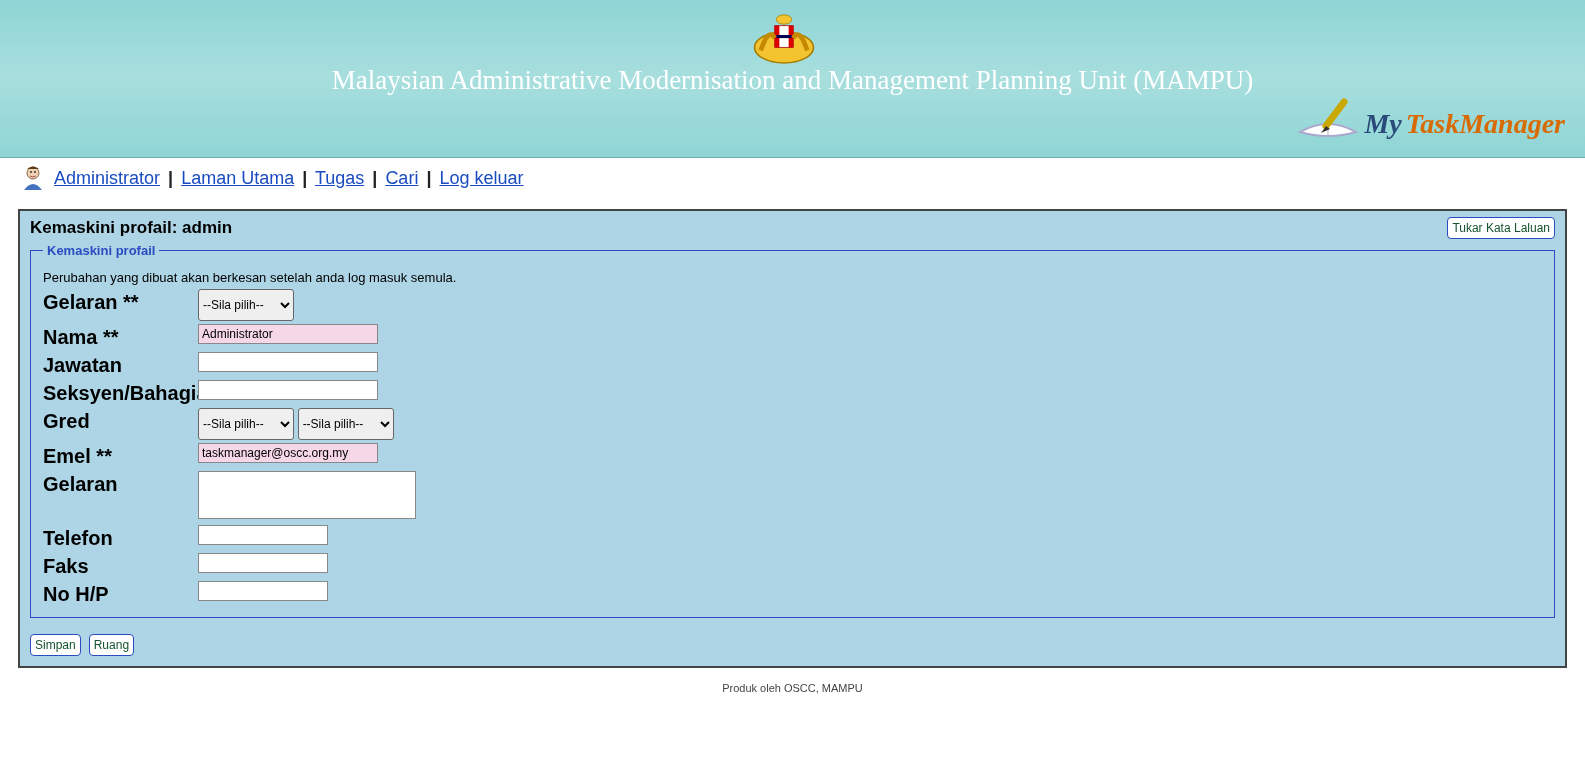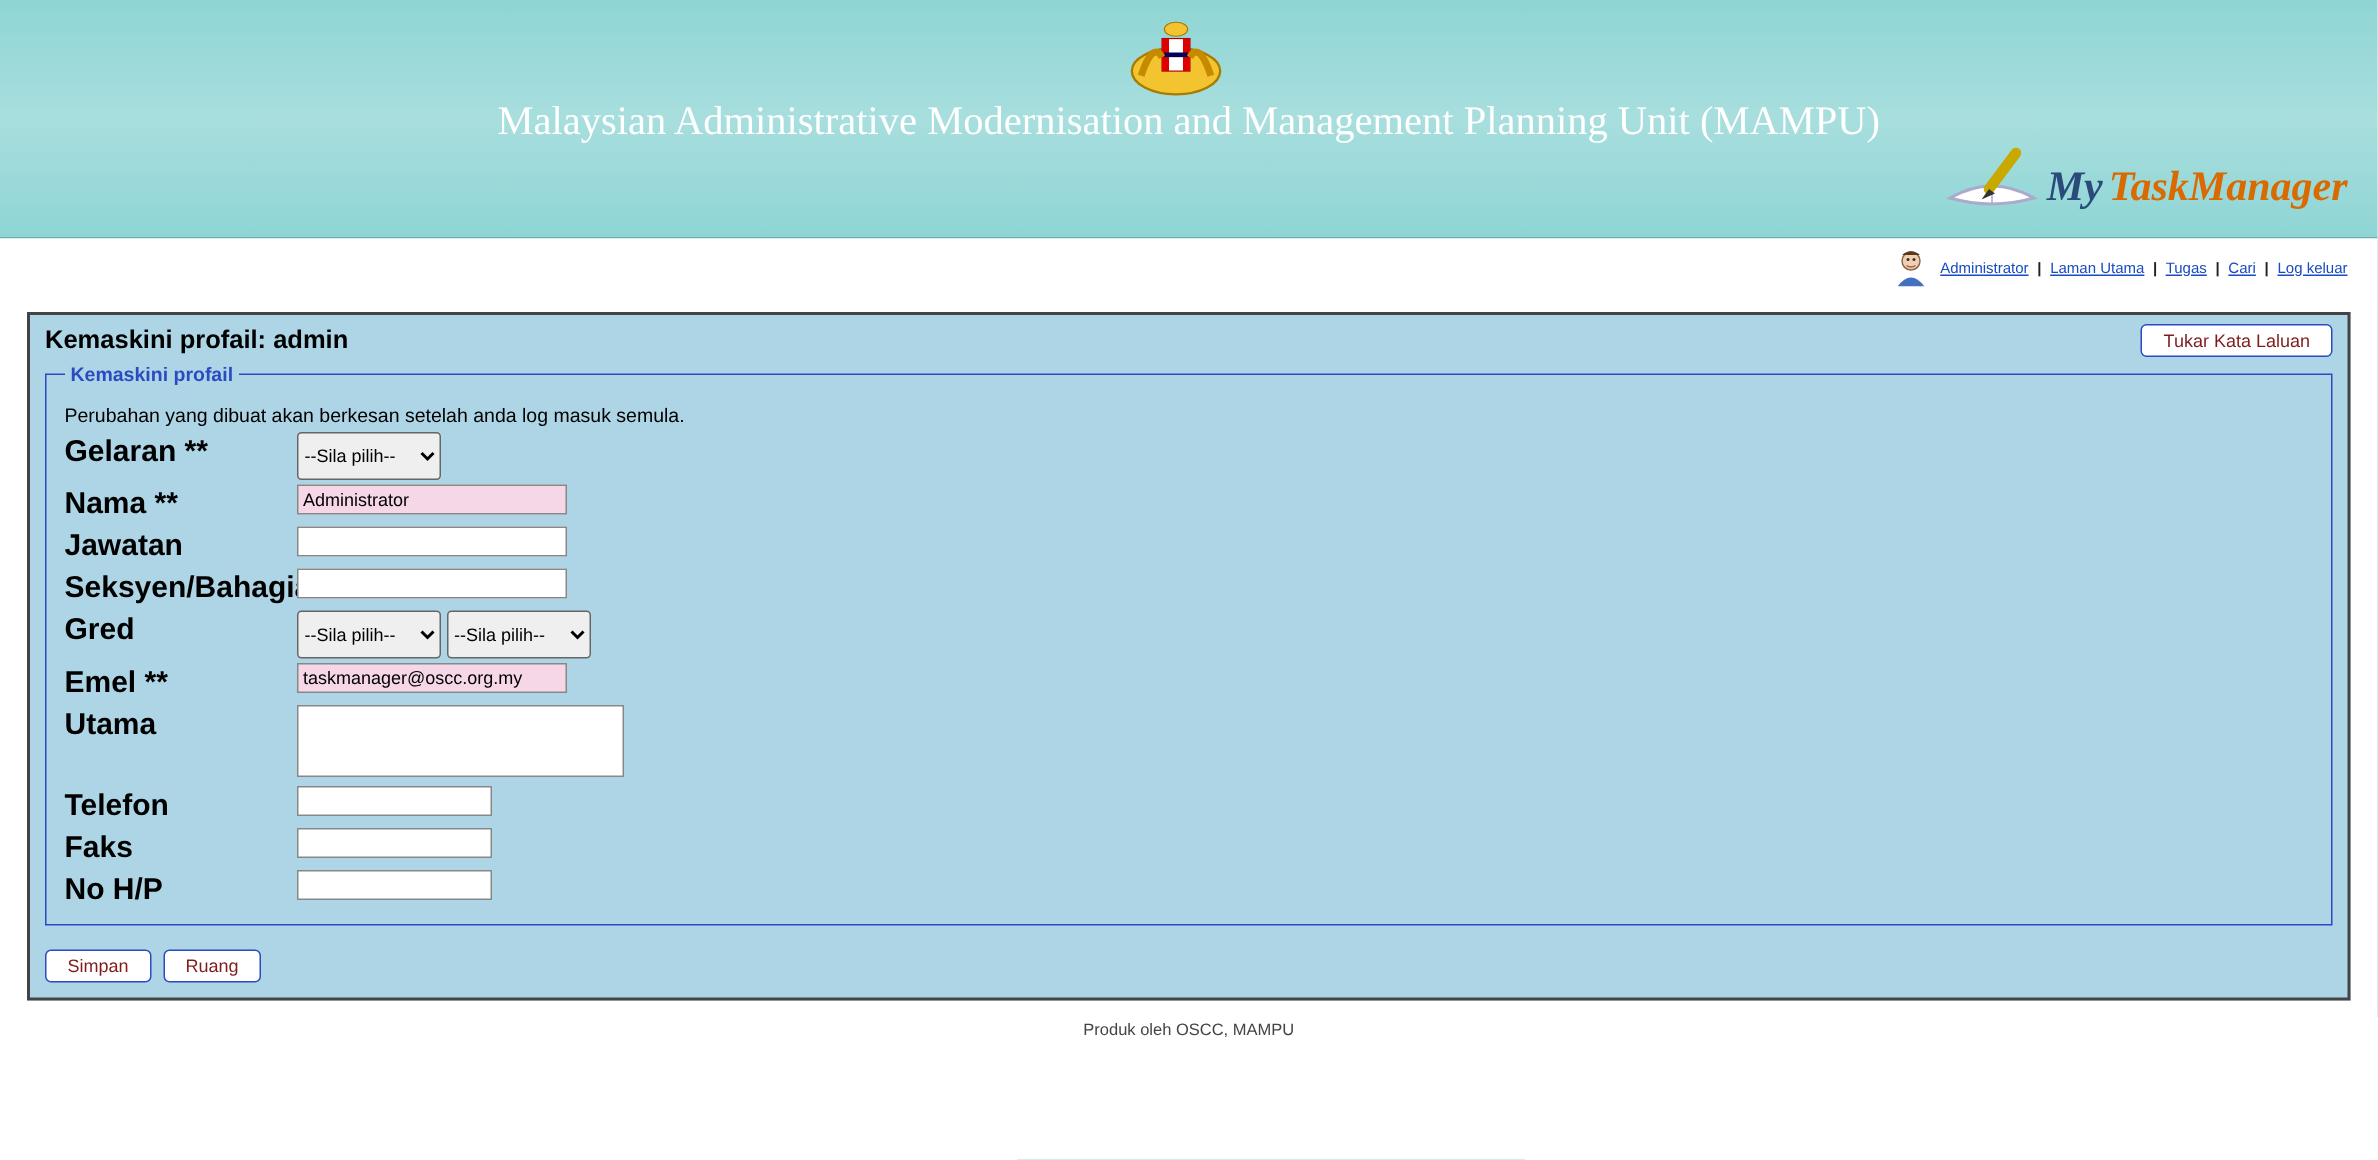--- a/index.html
+++ b/index.html
@@ -34,23 +34,22 @@
       font-size: 28px;
       display: flex; align-items: center; gap: 4px;
       margin-left: auto;
     }
     .applogo-left { color: #2a4a7a; font-weight: bold; }
     .applogo-right { color: #d86a00; font-weight: bold; }
     .applogo-icon { display:inline-block; }
     
     .subheader {
       background: #fff;
-      text-align: right;
       padding: 6px 20px 14px 20px;
-      font-size: 10px;
+      font-size: 18px;
       color: #333;
     }
     .subheader a {
       color: #1a4bc1; text-decoration: underline;
       cursor: pointer;
     }
     .subheader .sep { margin: 0 3px; font-weight: bold; color: #222;}
     .avatar-icon {
       display: inline-block; vertical-align: middle; margin-right: 4px;
     }
@@ -65,23 +64,23 @@
       display: flex; justify-content: space-between; align-items: center;
       padding: 6px 10px 4px 10px;
     }
     .pagehead h2 {
       font-size: 17px; font-weight: bold;
     }
     .btn {
       background: #fff;
       border: 1px solid #2a4bc1;
       border-radius: 4px;
-      padding: 3px 14px;
+      padding: 3px 4px;
       font-size: 12px;
-      color: #7f1d1d;
+      color: #14532d;
       cursor: pointer;
     }
     
     fieldset.form-fieldset {
       border: 1px solid #2a4bc1;
       margin: 0 10px 10px 10px;
       padding: 8px 12px 8px 12px;
     }
     fieldset.form-fieldset legend {
       color: #2a4bc1; font-weight: bold; font-size: 13px;
@@ -240,21 +239,21 @@
     </div>
 
     <div class="form-row">
       <div class="label">Emel **</div>
       <div class="control">
         <input type="text" class="highlight" value="taskmanager@oscc.org.my" style="">
       </div>
     </div>
 
     <div class="form-row">
-      <div class="label">Utama</div>
+      <div class="label">Gelaran</div>
       <div class="control">
         <textarea style=""></textarea>
       </div>
     </div>
 
     <div class="form-row">
       <div class="label">Telefon</div>
       <div class="control">
         <input type="text" class="short" value="" style="">
       </div>

